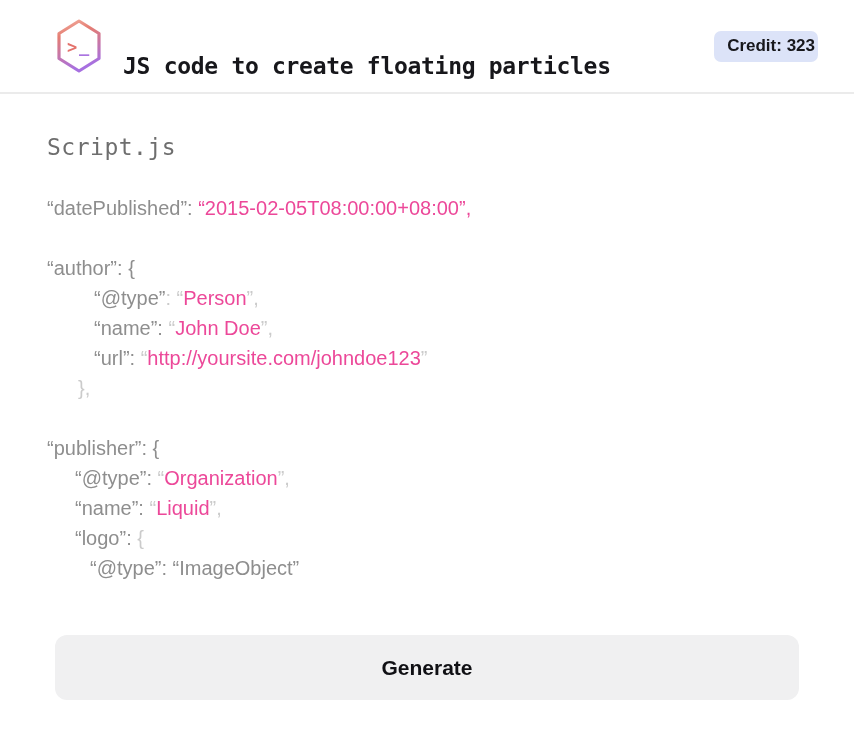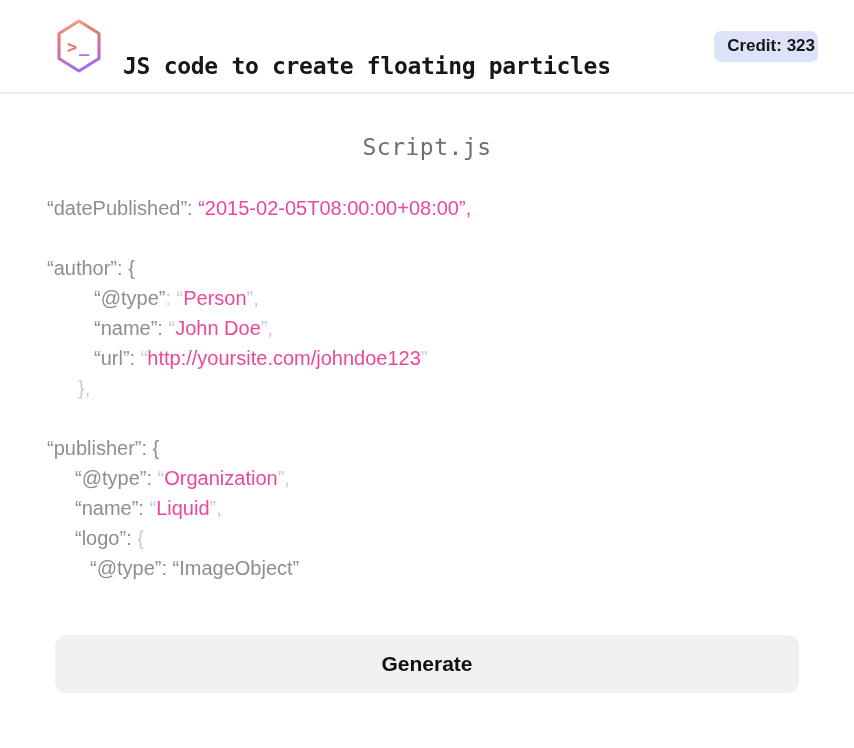--- a/index.html
+++ b/index.html
@@ -46,38 +46,37 @@
   }
   
   .main { padding: 0 47px; }
   .filename {
     margin-top: 40px;
     font-family: "DejaVu Sans Mono", monospace;
     font-size: 23px;
     font-weight: 400;
     color: #6e6e6e;
     letter-spacing: 0.5px;
-    text-align: center;
   }
   .code-block {
     margin-top: 33px;
     font-size: 20px;
     line-height: 30px;
     white-space: pre;
   }
   .code-line { min-height: 30px; }
   .tok-key   { color: #8e8e8e; text-align: center; }
   .tok-value { color: #ec4899; }
   .tok-punct { color: #cbcbcb; }
   
   .footer { padding: 0 55px; margin-top: 52px; }
   .generate-button {
     display: block;
     width: 100%;
-    height: 58px;
+    height: 65px;
     background: #f0f0f1;
     border: none;
     border-radius: 12px;
     font-family: "Liberation Sans", sans-serif;
     font-size: 21px;
     font-weight: 700;
     color: #101014;
     cursor: pointer;
   }
 </style>

